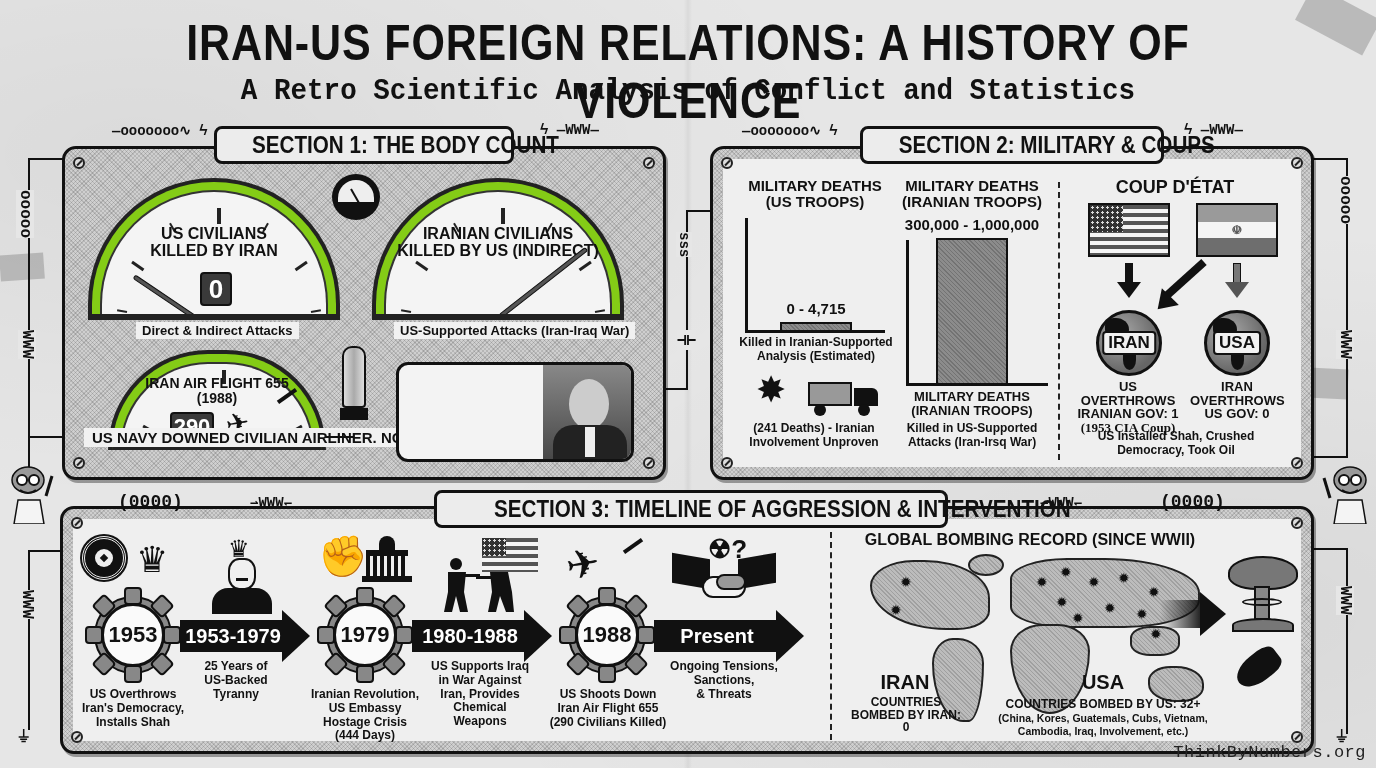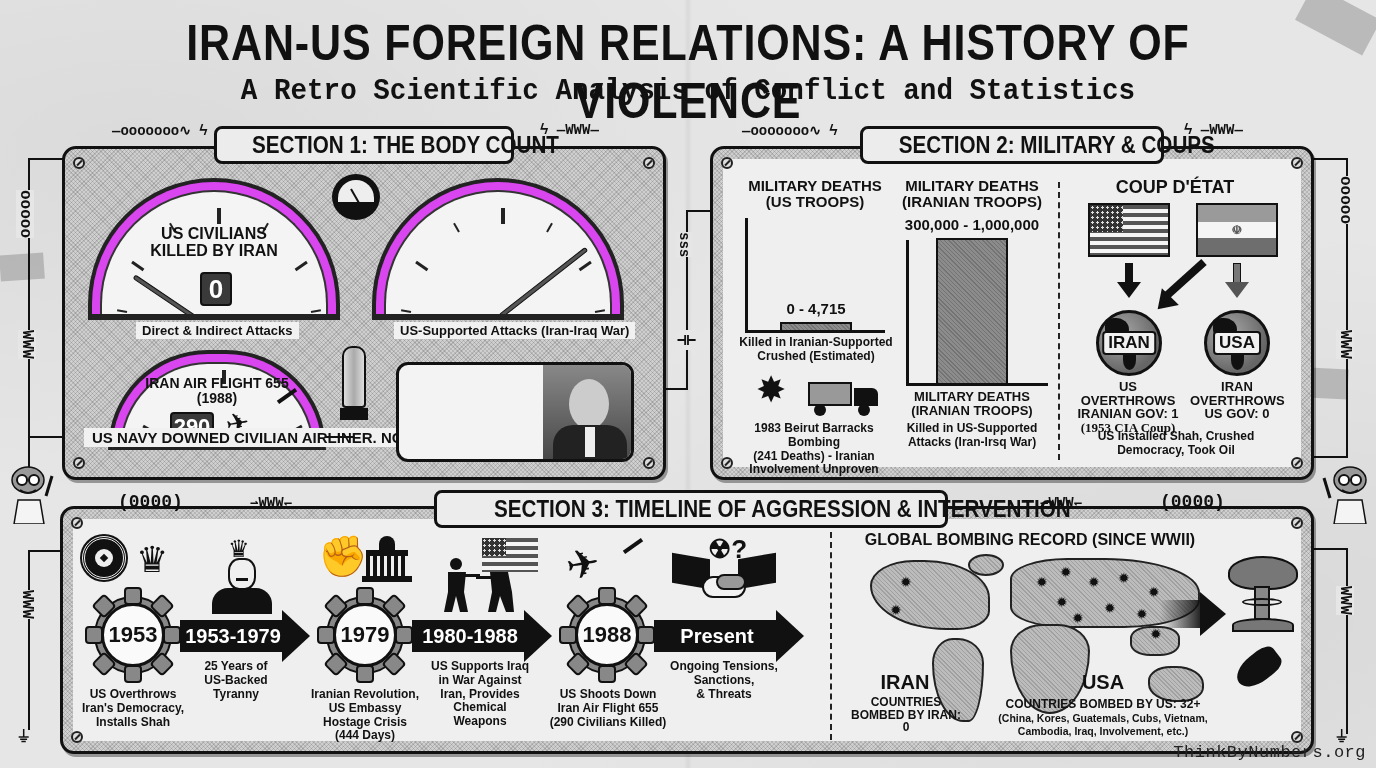--- a/index.html
+++ b/index.html
@@ -49,21 +49,21 @@
   .section-label {
     position: absolute; background: #ececec; border: 3px solid #111; border-radius: 8px;
     font-weight: 900; font-size: 24px; padding: 2px 10px; white-space: nowrap;
     text-align: center;
   }
   .section-label span { display: inline-block; transform: scaleX(0.86); }
 
   
   .gauge {
     position: absolute; border: 4px solid #222; border-bottom: none;
-    border-radius: 999px 999px 0 0; background: #d946ef; overflow: hidden; text-decoration: underline;
+    border-radius: 999px 999px 0 0; background: #84cc16; overflow: hidden; text-decoration: underline;
   }
   .gauge-face {
     position: absolute; left: 8px; right: 8px; top: 8px; bottom: 0;
     border-radius: 999px 999px 0 0; background: #f4f4f4; border: 2px solid #333; border-bottom: none;
   }
   .gauge-base { position: absolute; left: 0; right: 0; bottom: 0; height: 6px; background: #222; }
   .gauge-title { position: absolute; left: 0; right: 0; text-align: center; font-weight: 800; line-height: 1.05; }
   .readout {
     position: absolute; background: #3a3a3a; color: #fff; border: 2px solid #111; border-radius: 4px;
     font-weight: 800; text-align: center;
@@ -237,20 +237,24 @@
 <div class="gauge" style="left:372px;top:178px;width:252px;height:142px;">
   <div class="gauge-face">
     <div class="tick" style="left:24px;top:110px;transform:rotate(-80deg);"></div>
     <div class="tick" style="left:40px;top:64px;transform:rotate(-55deg);height:14px;width:3px;"></div>
     <div class="tick" style="left:72px;top:30px;transform:rotate(-30deg);"></div>
     <div class="tick" style="left:115px;top:16px;height:16px;width:4px;"></div>
     <div class="tick" style="left:160px;top:30px;transform:rotate(30deg);"></div>
     <div class="tick" style="left:192px;top:64px;transform:rotate(55deg);height:14px;width:3px;"></div>
     <div class="tick" style="left:208px;top:110px;transform:rotate(80deg);"></div>
   </div>
+  <div class="gauge-title" style="top:44px;font-size:16px;">
+    <div>IRANIAN CIVILIANS</div>
+    <div>KILLED BY US (INDIRECT)</div>
+  </div>
   <div class="needle" style="left:124px;top:132px;width:110px;transform:rotate(-38deg);"></div>
   <div class="gauge-base"></div>
 </div>
 <div class="caption-chip" style="left:394px;top:322px;">US-Supported Attacks (Iran-Iraq War)</div>
 
 <div class="gauge" style="left:108px;top:350px;width:218px;height:100px;">
   <div class="gauge-face">
     <div class="tick" style="left:30px;top:56px;transform:rotate(-60deg);width:3px;height:12px;"></div>
     <div class="tick" style="left:100px;top:6px;height:14px;width:4px;"></div>
     <div class="tick" style="left:168px;top:56px;transform:rotate(60deg);width:3px;height:12px;"></div>
@@ -295,31 +299,30 @@
 <div class="hdr" style="position:absolute;left:740px;top:178px;width:150px;font-size:15px;">
   <div>MILITARY DEATHS</div>
   <div>(US TROOPS)</div>
 </div>
 <div class="axis-v" style="left:745px;top:218px;height:114px;"></div>
 <div class="axis-h" style="left:745px;top:330px;width:140px;"></div>
 <div class="bar" style="left:780px;top:322px;width:72px;height:10px;"></div>
 <div style="position:absolute;left:770px;top:300px;width:92px;text-align:center;font-size:15px;font-weight:800;">0 - 4,715</div>
 <div class="small" style="position:absolute;left:736px;top:336px;width:160px;">
   <div>Killed in Iranian-Supported</div>
-  <div>Crushed (Estimated)</div>
+  <div>Analysis (Estimated)</div>
 </div>
 <div style="position:absolute;left:756px;top:372px;font-size:36px;line-height:36px;">✸</div>
 <div style="position:absolute;left:808px;top:378px;width:74px;height:40px;">
   <div style="position:absolute;left:0;top:4px;width:44px;height:24px;background:#999;border:2px solid #111;"></div>
   <div style="position:absolute;left:46px;top:10px;width:24px;height:18px;background:#111;border-radius:0 6px 0 0;"></div>
   <div style="position:absolute;left:6px;top:26px;width:12px;height:12px;border-radius:50%;background:#111;"></div>
   <div style="position:absolute;left:50px;top:26px;width:12px;height:12px;border-radius:50%;background:#111;"></div>
 </div>
 <div class="small" style="position:absolute;left:728px;top:422px;width:172px;">
-  <div>1983 Beirut Barracks Bombing</div>
   <div>(241 Deaths) - Iranian</div>
   <div>Involvement Unproven</div>
 </div>
 
 <div class="hdr" style="position:absolute;left:900px;top:178px;width:144px;font-size:15px;">
   <div>MILITARY DEATHS</div>
   <div>(IRANIAN TROOPS)</div>
 </div>
 <div style="position:absolute;left:898px;top:216px;width:148px;text-align:center;font-size:15px;font-weight:800;">300,000 - 1,000,000</div>
 <div class="axis-v" style="left:906px;top:240px;height:146px;"></div>

